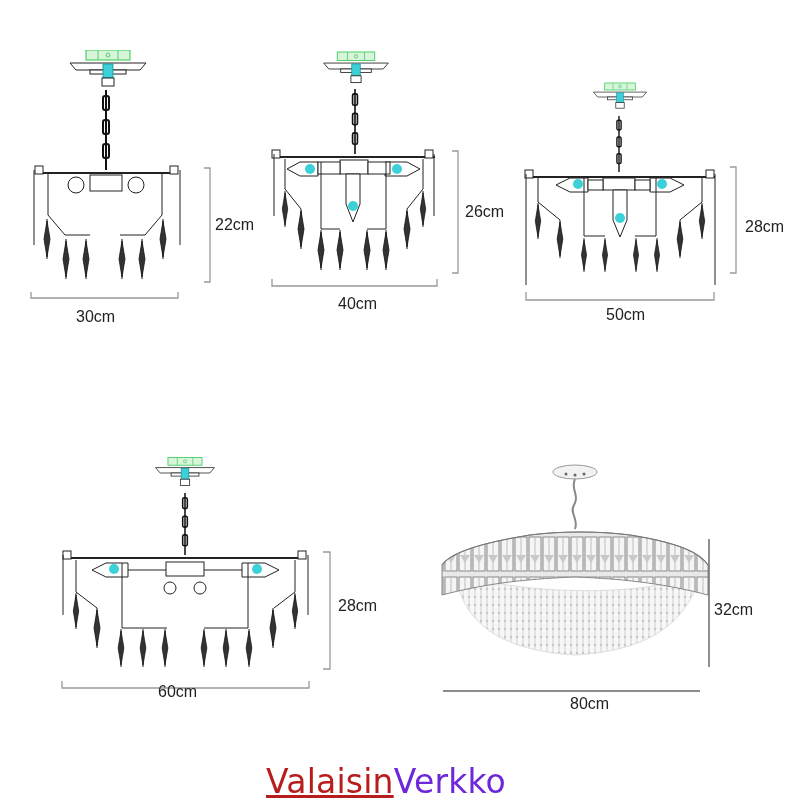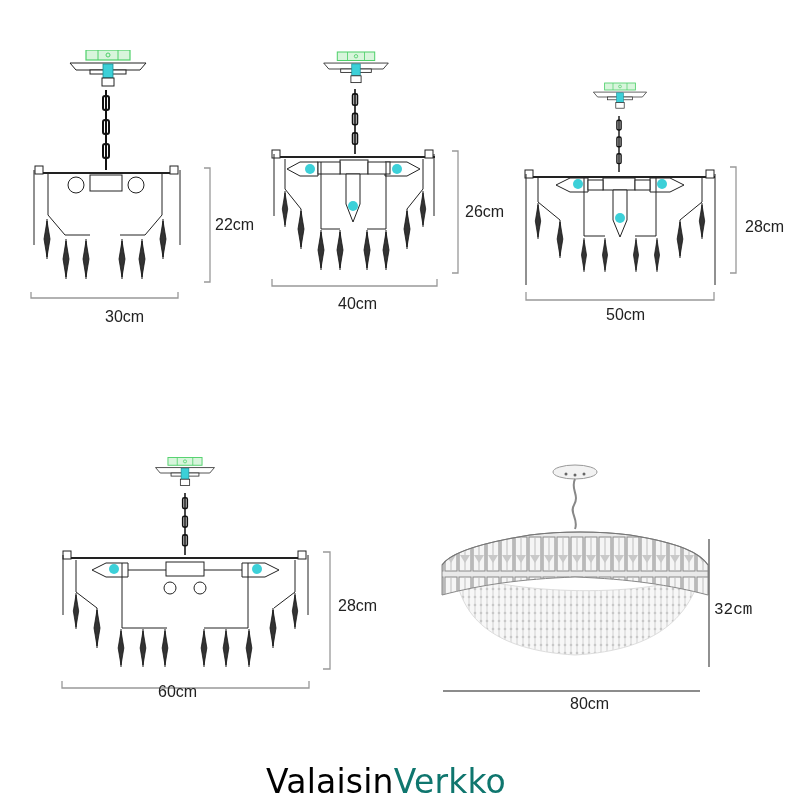--- a/index.html
+++ b/index.html
@@ -1,22 +1,22 @@
 <!DOCTYPE html>
 <html><head>
 <meta charset="utf-8">
 <style>
   html, body { margin:0; padding:0; background:#ffffff; }
   body { width:800px; height:800px; position:relative; overflow:hidden; font-family:"Liberation Sans", sans-serif; }
   .panel { position:absolute; }
   .drawing { position:absolute; left:0; top:0; }
   .dim-label { position:absolute; font-size:16px; color:#222; font-family:"Liberation Sans", sans-serif; white-space:nowrap; }
   .logo { position:absolute; left:266px; top:762px; font-size:33px; letter-spacing:0.2px; font-family:"DejaVu Sans", sans-serif; }
-  .logo .a { color:#000000; }
-  .logo .b { color:#0f766e; }
+  .logo .a { color:#b91c1c;text-decoration:underline; }
+  .logo .b { color:#6d28d9; }
 </style>
 </head>
 <body>
 
 <svg width="0" height="0" style="position:absolute">
   <defs>
     <symbol id="crystal" viewBox="0 0 8 40">
       <line x1="4" y1="0" x2="4" y2="40" stroke="#111" stroke-width="1"></line>
       <polygon points="4,2 7,20 4,38 1,20" fill="#333" stroke="#111" stroke-width="0.8"></polygon>
     </symbol>
@@ -58,21 +58,21 @@
     <use href="#crystal" x="23" y="178" width="8" height="42"></use>
     <use href="#crystal" x="42" y="196" width="8" height="46"></use>
     <use href="#crystal" x="62" y="196" width="8" height="46"></use>
     <use href="#crystal" x="98" y="196" width="8" height="46"></use>
     <use href="#crystal" x="118" y="196" width="8" height="46"></use>
     <use href="#crystal" x="139" y="178" width="8" height="42"></use>
     <polyline points="184,128 190,128 190,242 184,242" fill="none" stroke="#999" stroke-width="1.3"></polyline>
     <polyline points="11,252 11,258 158,258 158,252" fill="none" stroke="#999" stroke-width="1.3"></polyline>
   </svg>
   <span class="dim-label" style="left:195px;top:176px;">22cm</span>
-  <span class="dim-label" style="left:85px;top:268px;text-align:right;">30cm</span>
+  <span class="dim-label" style="left:56px;top:268px;text-align:right;">30cm</span>
 </div>
 
 <div class="panel" style="left:260px;top:44px;width:260px;height:270px;">
   <svg class="drawing" width="260" height="270">
     <use href="#canopy" x="62" y="5" width="68" height="40"></use>
     <use href="#chain" x="90" y="45" width="10" height="65"></use>
     <line x1="16" y1="113" x2="175" y2="113" stroke="#222" stroke-width="2"></line>
     <rect x="12" y="106" width="8" height="8" fill="#fff" stroke="#222"></rect>
     <rect x="165" y="106" width="8" height="8" fill="#fff" stroke="#222"></rect>
     <line x1="14" y1="110" x2="14" y2="172" stroke="#222"></line>
@@ -217,17 +217,17 @@
     <circle cx="136" cy="19" r="1.5" fill="#666"></circle>
     <circle cx="145" cy="20" r="1.5" fill="#666"></circle>
     <circle cx="154" cy="19" r="1.5" fill="#666"></circle>
     <path d="M145 24 C140 34 150 40 144 50 C139 58 149 64 145 74" fill="none" stroke="#888" stroke-width="2"></path>
     <path d="M25 115 C70 140 230 145 272 115 C260 160 230 195 145 200 C60 195 30 160 25 115 Z" fill="url(#drops)" stroke="#ddd"></path>
     <path d="M12 110 C20 98 50 88 100 80 C130 76 170 76 200 80 C250 88 270 98 278 110 L278 140 C240 130 200 124 145 122 C90 124 50 130 12 140 Z" fill="url(#facets)" stroke="#888" stroke-width="1"></path>
     <path d="M12 110 C20 98 50 88 100 80 C130 76 170 76 200 80 C250 88 270 98 278 110" fill="none" stroke="#777" stroke-width="1.2"></path>
     <line x1="279" y1="84" x2="279" y2="212" stroke="#555" stroke-width="1.3"></line>
     <line x1="13" y1="236" x2="270" y2="236" stroke="#666" stroke-width="1.3"></line>
   </svg>
-  <span class="dim-label" style="left:284px;top:146px;font-family:Liberation Mono, monospace;">32cm</span>
+  <span class="dim-label" style="left:284px;top:146px;">32cm</span>
   <span class="dim-label" style="left:140px;top:240px;">80cm</span>
 </div>
 
 <div class="logo"><span class="a">Valaisin</span><span class="b">Verkko</span></div>
 
 </body></html>

